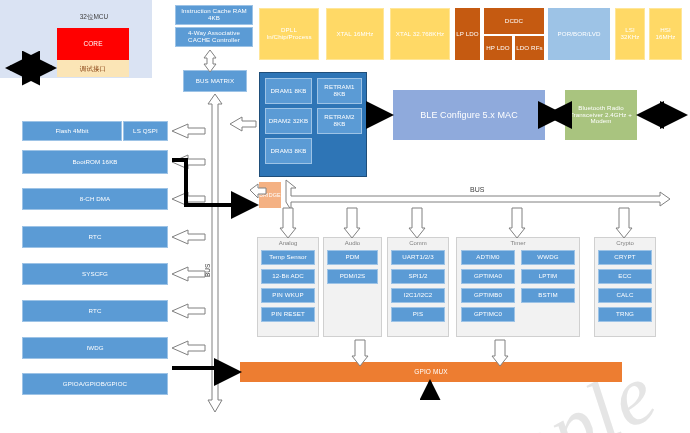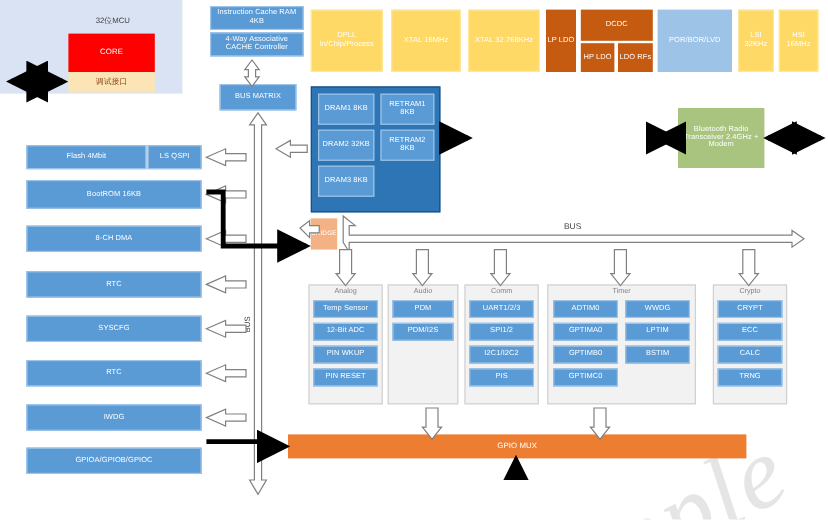--- a/index.html
+++ b/index.html
@@ -81,20 +81,21 @@
   <div class="bx yellow" style="left:615px;top:8px;width:30px;height:52px;">LSI 32KHz</div>
   <div class="bx yellow" style="left:649px;top:8px;width:33px;height:52px;">HSI 16MHz</div>
 
   <div class="memblk" style="left:259px;top:72px;width:108px;height:105px;"></div>
   <div class="bx blue" style="left:265px;top:78px;width:47px;height:26px;">DRAM1 8KB</div>
   <div class="bx blue" style="left:265px;top:108px;width:47px;height:26px;">DRAM2 32KB</div>
   <div class="bx blue" style="left:265px;top:138px;width:47px;height:26px;">DRAM3 8KB</div>
   <div class="bx blue" style="left:317px;top:78px;width:45px;height:26px;">RETRAM1 8KB</div>
   <div class="bx blue" style="left:317px;top:108px;width:45px;height:26px;">RETRAM2 8KB</div>
 
+  <div class="bx purple" style="left:393px;top:90px;width:152px;height:50px;">BLE Configure 5.x MAC</div>
   <div class="bx green" style="left:565px;top:90px;width:72px;height:50px;">Bluetooth Radio Transceiver 2.4GHz + Modem</div>
 
   <div class="bx blue" style="left:22px;top:121px;width:100px;height:20px;">Flash 4Mbit</div>
   <div class="bx blue" style="left:123px;top:121px;width:45px;height:20px;">LS QSPI</div>
   <div class="bx blue" style="left:22px;top:150px;width:146px;height:24px;">BootROM 16KB</div>
   <div class="bx blue" style="left:22px;top:188px;width:146px;height:22px;">8-CH DMA</div>
   <div class="bx blue" style="left:22px;top:226px;width:146px;height:22px;">RTC</div>
   <div class="bx blue" style="left:22px;top:263px;width:146px;height:22px;">SYSCFG</div>
   <div class="bx blue" style="left:22px;top:300px;width:146px;height:22px;">RTC</div>
   <div class="bx blue" style="left:22px;top:337px;width:146px;height:22px;">IWDG</div>

